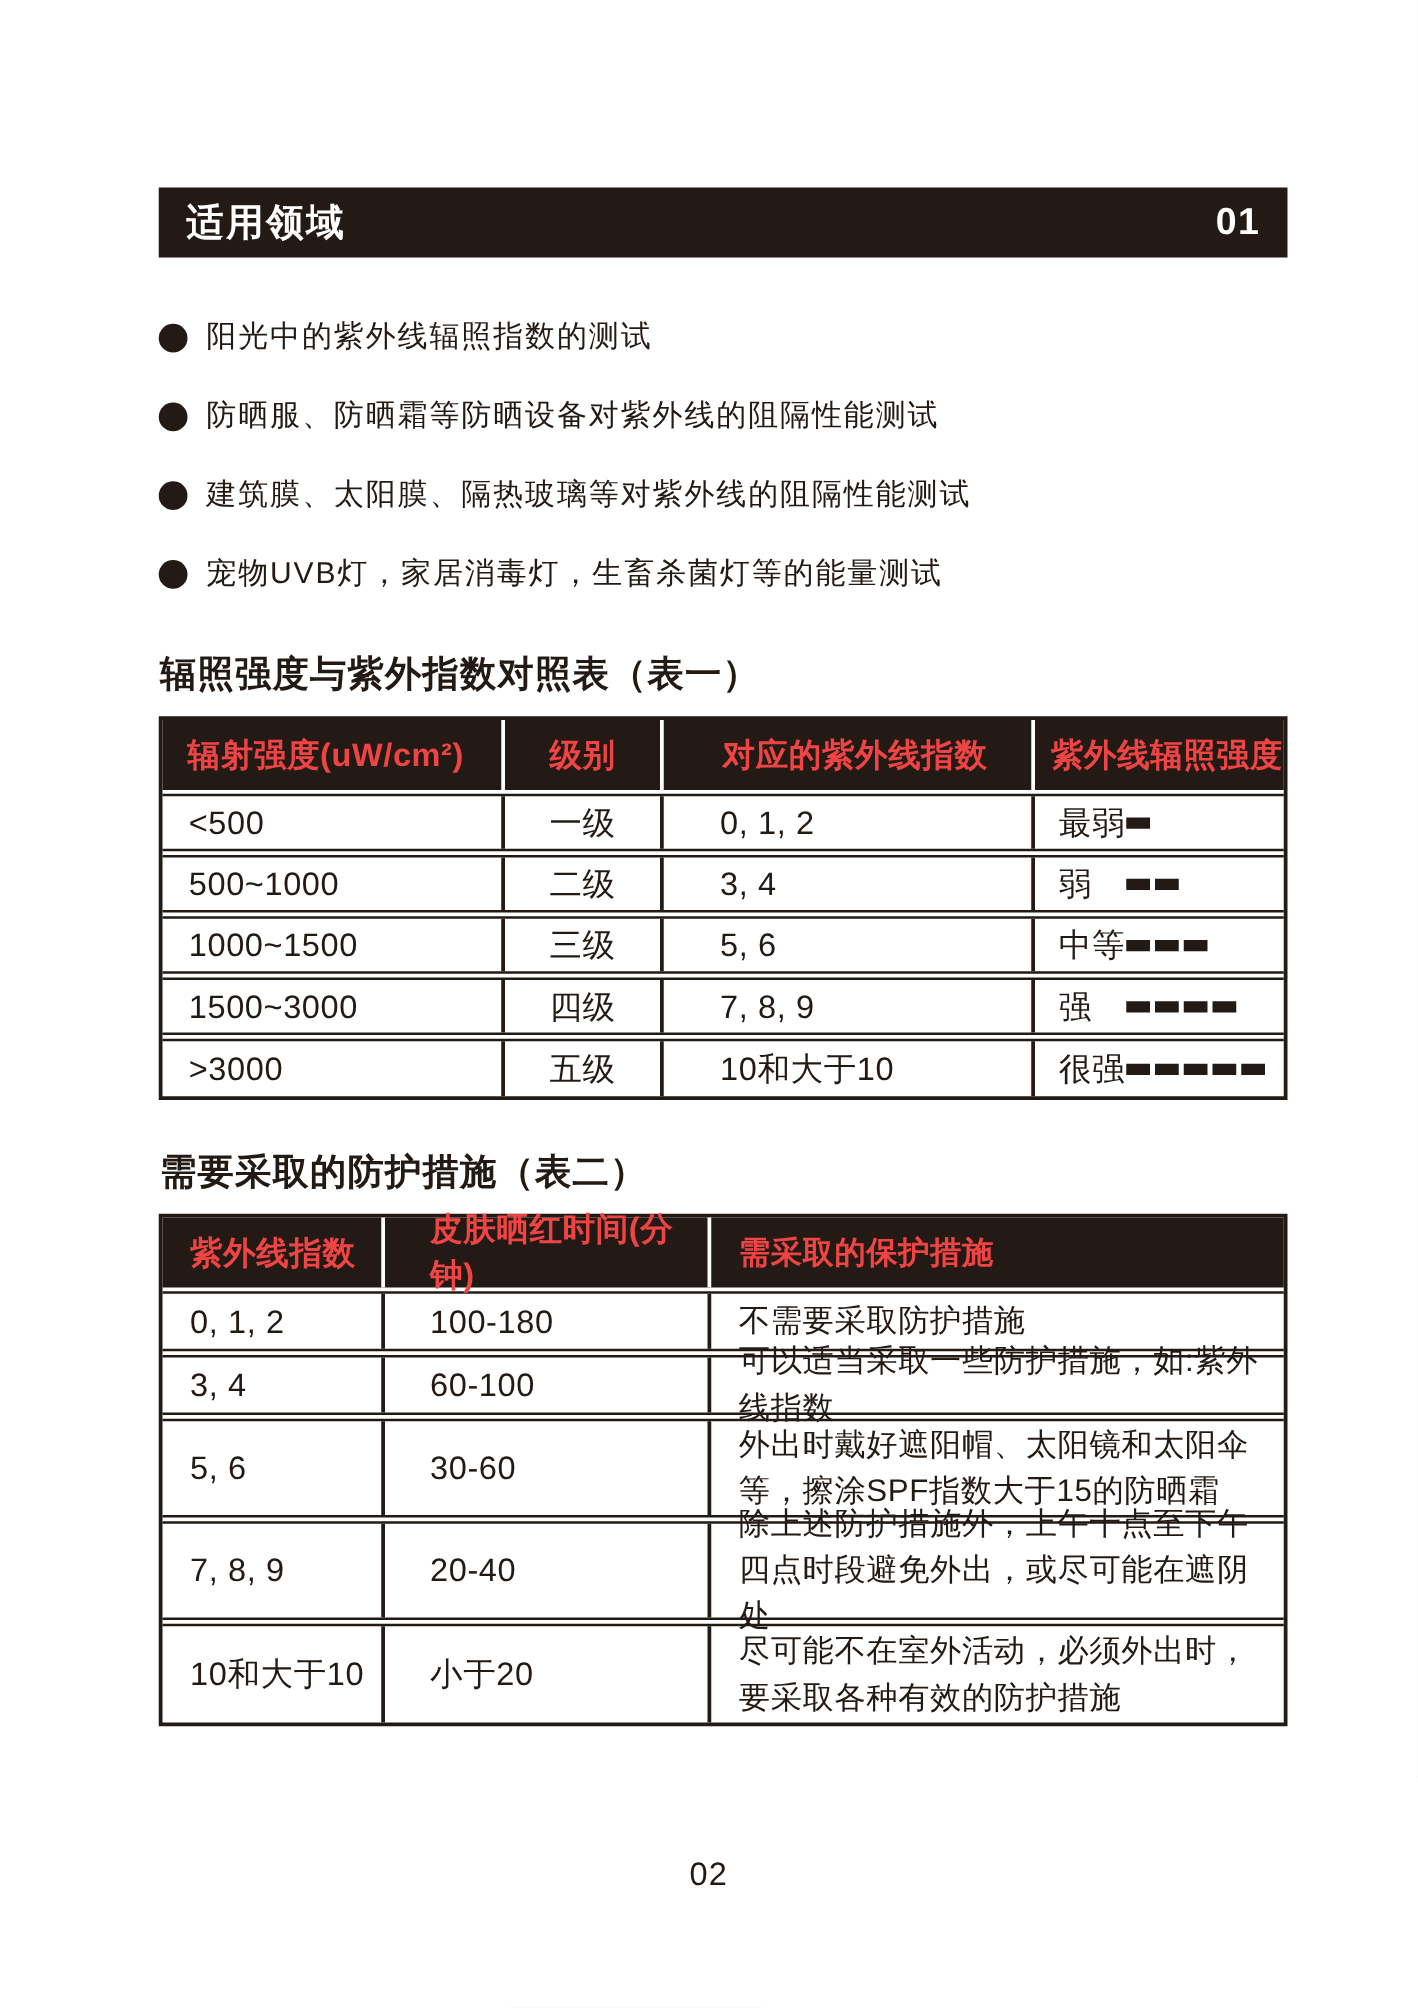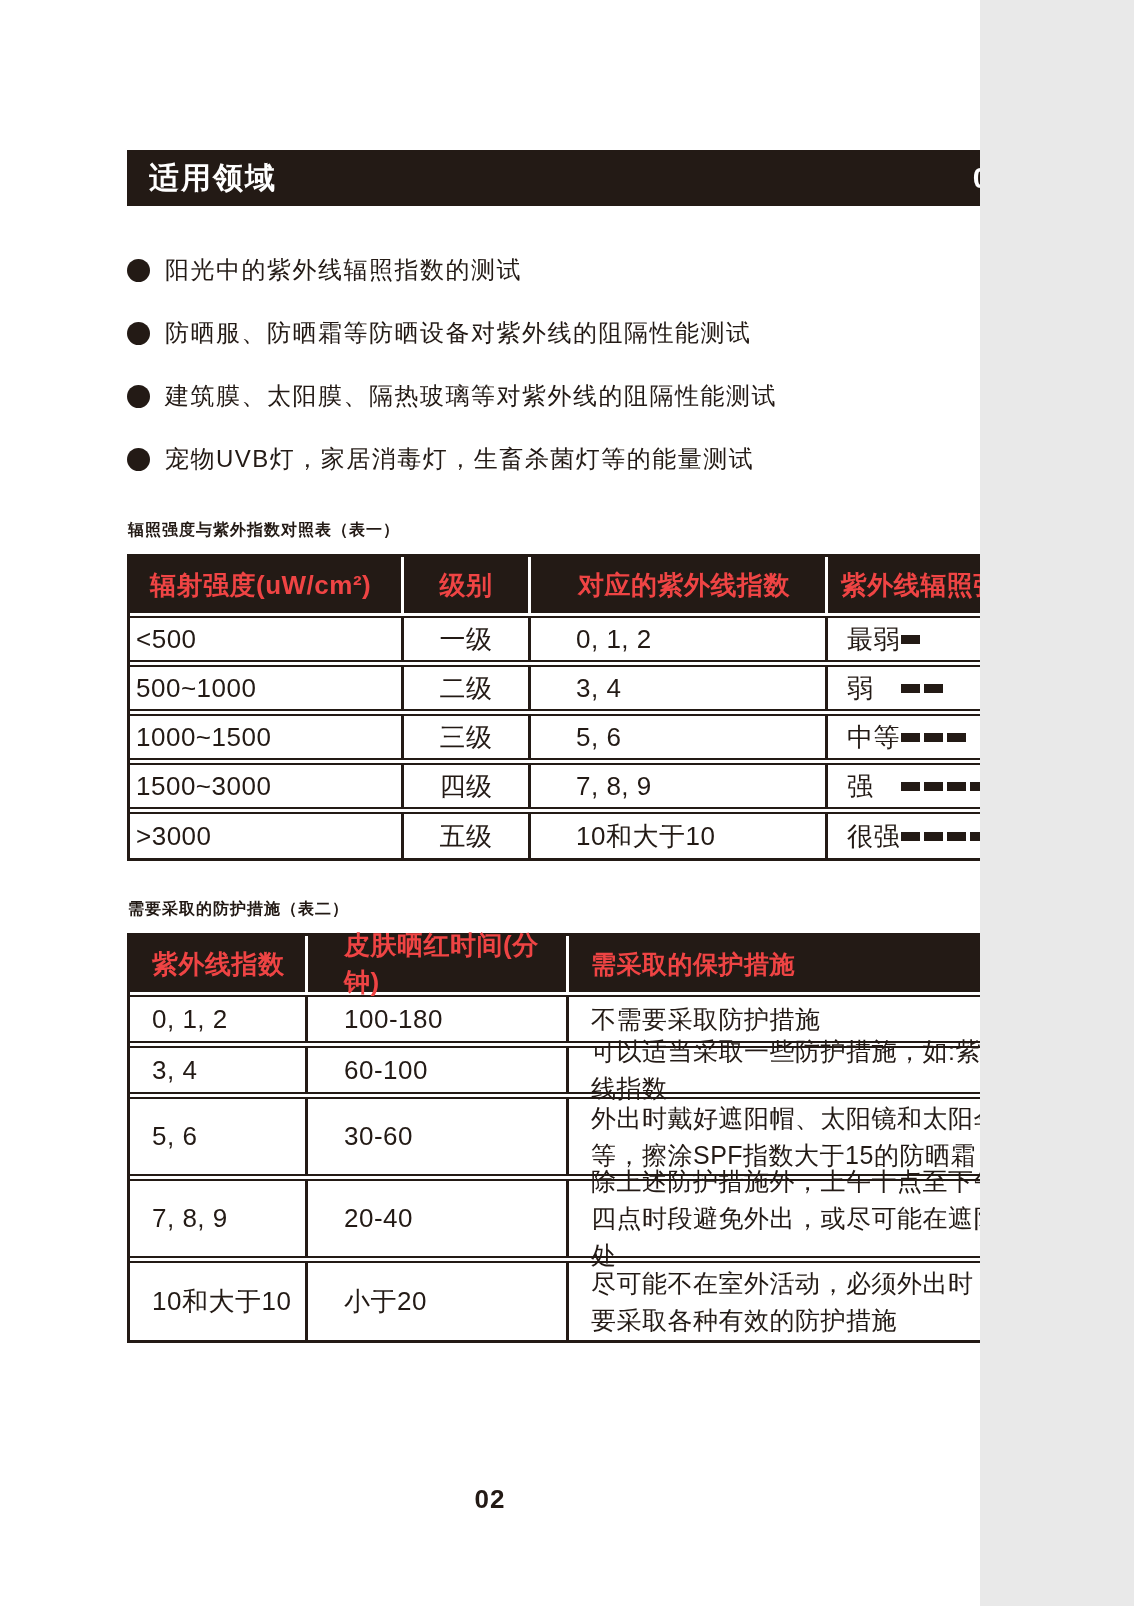--- a/index.html
+++ b/index.html
@@ -2,21 +2,21 @@
 <html style="--ink: #231a15; --bar-bg: #231a15; --page-bg: #ffffff;"><head>
 <meta charset="utf-8">
 <style>
   html,body { margin:0; padding:0; }
   body {
     background:#e9e9e9;
     font-family:"Liberation Sans","DejaVu Sans",sans-serif;
   }
   .page {
     position:relative;
-    width:980px; height:1606px;
+    width:1134px; height:1606px;
     background:var(--page-bg,#fff);
     color:var(--ink,#231a15);
     overflow:hidden;
   }
   .content { position:absolute; left:127px; top:150px; width:903px; }
 
   
   .title-bar {
     height:56px; background:var(--bar-bg,#231a15); color:#fff;
     display:flex; align-items:center; justify-content:space-between;
@@ -28,21 +28,21 @@
   
   .bullets { list-style:none; margin:49px 0 0 0; padding:0; }
   .bullets li {
     display:flex; align-items:center;
     font-size:24px; letter-spacing:1.5px;
     margin-bottom:33px; line-height:30px;
   }
   .dot { width:23px; height:23px; border-radius:50%; background:var(--ink,#231a15); margin-right:15px; flex:none; }
 
   
-  .cap { font-size:16px; font-weight:bold; letter-spacing:1px; margin:0 0 13px 1px; }
+  .cap { font-size:29px; font-weight:bold; letter-spacing:1px; margin:0 0 13px 1px; }
   .cap1 { margin-top:46px; }
   .cap2 { margin-top:38px; }
 
   
   .tbl { border:3px solid var(--ink,#231a15); background:#fff; }
   .trow { display:flex; box-sizing:border-box; align-items:stretch; }
   .trow + .trow { margin-top:3px; }
   .thead {
     background:var(--bar-bg,#231a15); color:#ef4444;
     height:56px; font-weight:bold; font-size:25px;
@@ -51,21 +51,21 @@
   .tbody-row { border-top:2px solid var(--ink,#231a15); border-bottom:2px solid var(--ink,#231a15); }
   .tbl .tbody-row:last-child { border-bottom:none; }
   .tbody-row .cell + .cell { border-left:3px solid var(--ink,#231a15); }
   .cell {
     display:flex; align-items:center; box-sizing:border-box;
     font-size:26px; letter-spacing:0.5px; line-height:37px;
   }
   .center { justify-content:center; }
 
   
-  .t1 .c1 { flex:0 0 271px; padding-left:6px; }
+  .t1 .c1 { flex:0 0 271px; padding-left:21px; }
   .t1 .c2 { flex:0 0 127px; }
   .t1 .c3 { flex:0 0 297px; padding-left:45px; }
   .t1 .c4 { flex:1; padding-left:19px; }
   .t1 .thead .c1 { padding-left:20px; }
   .t1 .thead .c3, .t1 .thead .c4 { padding-left:12px; }
   .t1 .tbody-row { height:46px; }
 
   
   .strength-label { display:inline-block; width:54px; flex:none; }
   .bars { display:flex; align-items:center; }
@@ -73,21 +73,21 @@
 
   
   .t2 .c1 { flex:0 0 175px; padding-left:22px; }
   .t2 .c2 { flex:0 0 261px; padding-left:36px; }
   .t2 .c3 { flex:1; padding-left:22px; padding-right:10px; font-size:25px; }
   .t2 .tbody-row { height:48px; }
   .t2 .tbody-row.multi { height:79px; }
 
   .footer {
     position:absolute; left:0; top:1484px; width:100%;
-    text-align:center; font-size:26px; letter-spacing:1px;font-weight:bold;
+    text-align:center; font-size:26px; letter-spacing:1px;
   }
 </style>
 </head>
 <body>
 
 <div class="page">
   <div class="content">
 
     <div class="title-bar">
       <span>适用领域</span>

